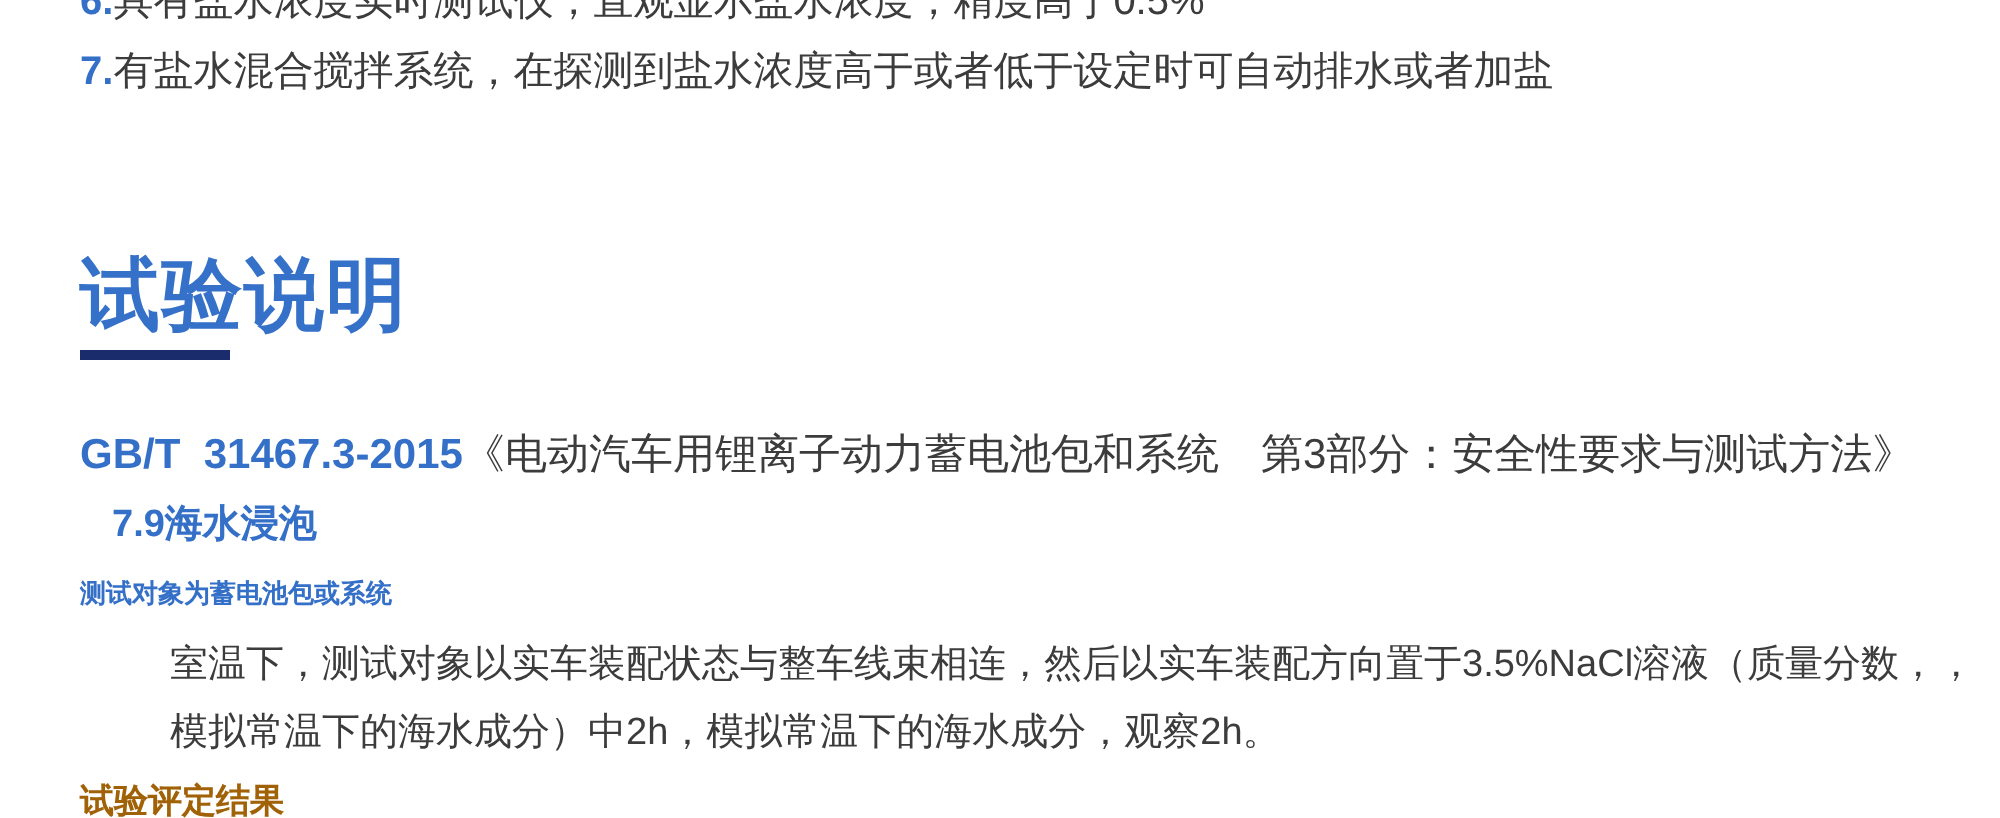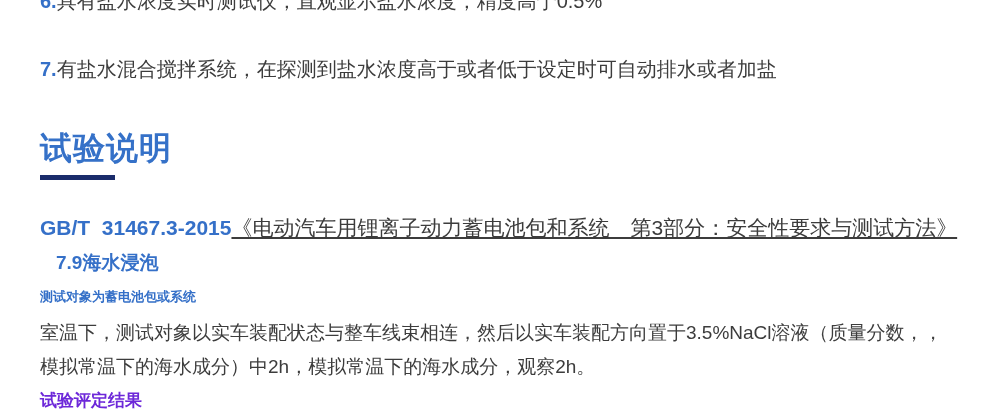--- a/index.html
+++ b/index.html
@@ -21,26 +21,26 @@
   .spec-line {
     font-size: 20px;
     line-height: 20px;
     color: #3c3c3c;
   }
   .spec-line .num {
     color: #3570c8;
     font-weight: 600;
   }
   .spec-line-6 { top: -9px; }
-  .spec-line-7 { top: 26px; margin-top: 33px; }
+  .spec-line-7 { top: 26px; }
 
   
   .section-title {
     top: 131px;
-    font-size: 32px;
+    font-size: 40px;
     line-height: 34px;
     font-weight: 700;
     color: #3571c8;
     letter-spacing: 1px;
   }
   .title-underline {
     position: absolute;
     left: 40px;
     top: 175px;
     width: 75px;
@@ -56,21 +56,20 @@
     color: #3c3c3c;
   }
   .standard-line .code {
     color: #3570c8;
     font-weight: 600;
     white-space: pre;
     text-align: right;
   }
   .standard-line .name {
     font-weight: 400;
-    text-decoration: underline;
   }
 
   
   .clause-heading {
     top: 252px;
     font-size: 19px;
     line-height: 21px;
     font-weight: 600;
     color: #3570c8;
     margin-left: 16px;
@@ -83,31 +82,32 @@
     line-height: 19px;
     font-weight: 700;
     color: #3570c8;
   }
 
   
   .procedure-line {
     font-size: 19px;
     line-height: 21px;
     color: #3c3c3c;
+    margin-left: 45px;
   }
   .procedure-line-1 { top: 322px; }
   .procedure-line-2 { top: 356px; }
 
   
   .result-heading {
     top: 391px;
     font-size: 17px;
     line-height: 19px;
     font-weight: 700;
-    color: #6d28d9;
+    color: #a16207;
   }
 </style>
 </head>
 <body>
 
 <div class="page">
 
   <div class="abs spec-line spec-line-6">
     <span class="num">6.</span><span>具有盐水浓度实时测试仪，直观显示盐水浓度，精度高于0.5%</span>
   </div>

